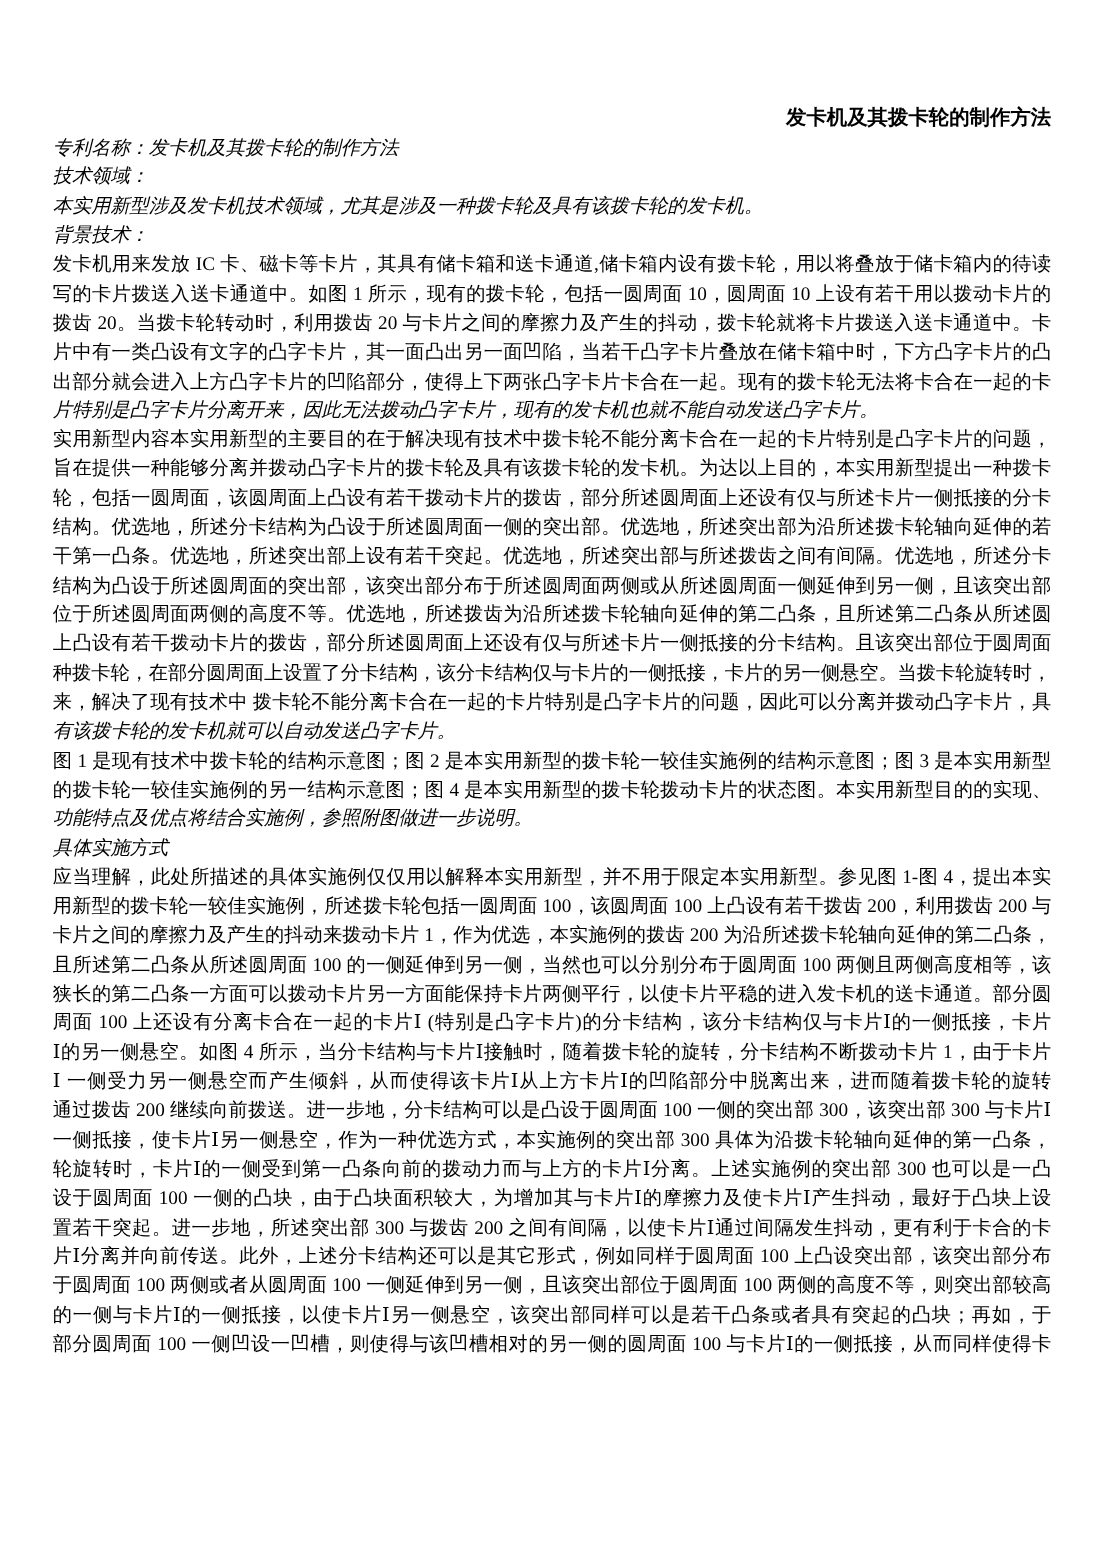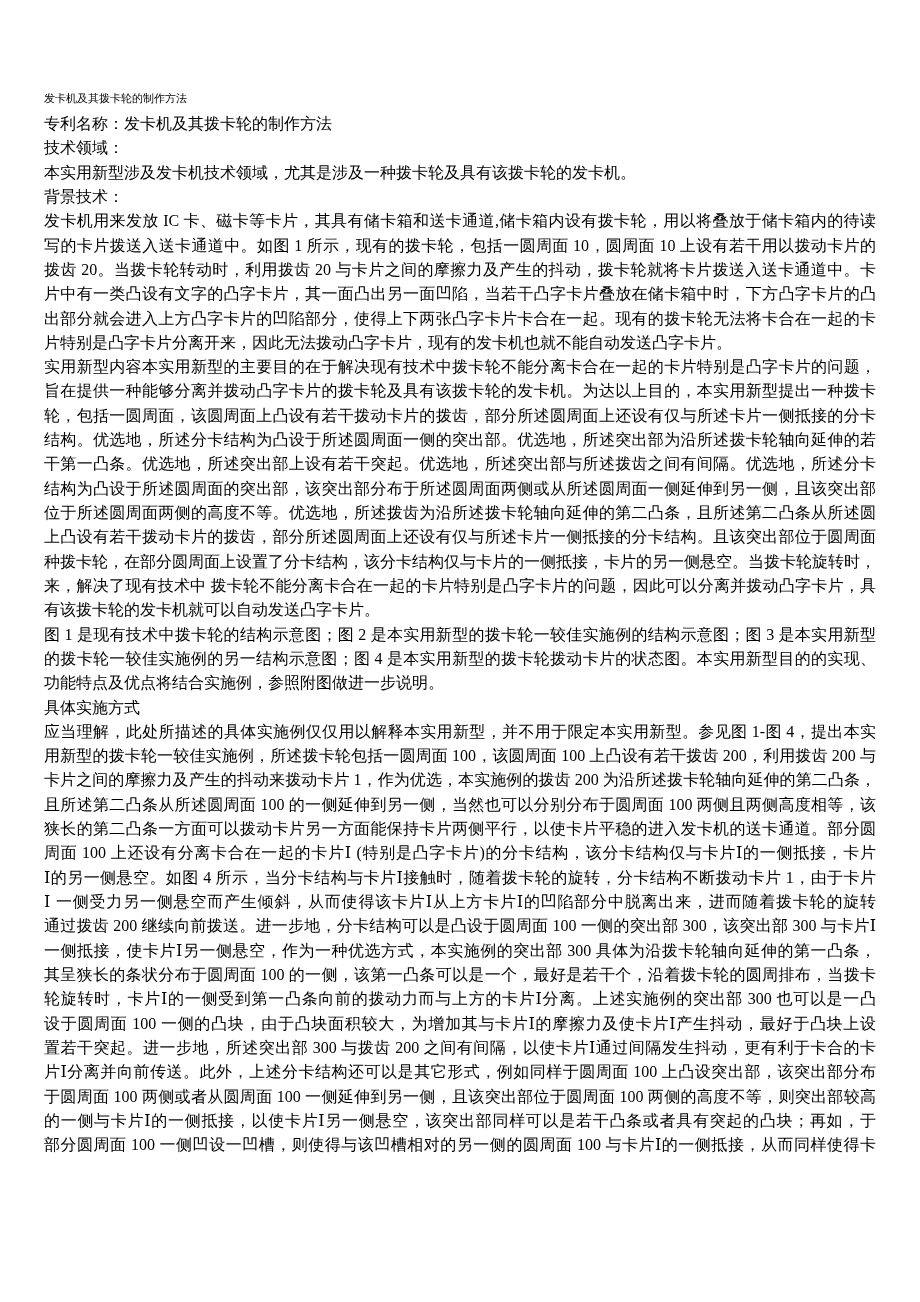--- a/index.html
+++ b/index.html
@@ -15,44 +15,45 @@
     color: #000000;
     font-family: "Liberation Serif", "DejaVu Serif", serif;
     overflow: hidden;
   }
   .doc-title {
     position: absolute;
     top: 85px;
     left: 44px;
     width: 832px;
     margin: 0;
-    font-size: 11px;
-    font-weight: normal;
+    font-size: 17px;
+    font-weight: bold;
     line-height: 26px;
-    text-align: left;
+    text-align: right;
     white-space: nowrap;
   }
   .doc-body {
     position: absolute;
     top: 112px;
     left: 44px;
     width: 832px;
     font-size: 16px;
   }
   .line {
     height: 24.32px;
     line-height: 24.32px;
     text-align: justify;
     text-align-last: justify;
     text-justify: inter-character;
     white-space: normal;
     overflow: hidden;
   }
   .line.para-end {
     text-align-last: left;
+    font-style: italic;
   }
 </style>
 </head>
 <body>
 
 <div class="page">
   <h1 class="doc-title">发卡机及其拨卡轮的制作方法</h1>
   <div class="doc-body" id="doc-body">
       <div class="line para-end">专利名称：发卡机及其拨卡轮的制作方法</div>
       <div class="line para-end">技术领域：</div>
@@ -82,21 +83,20 @@
       <div class="line">应当理解，此处所描述的具体实施例仅仅用以解释本实用新型，并不用于限定本实用新型。参见图 1-图 4，提出本实</div>
       <div class="line">用新型的拨卡轮一较佳实施例，所述拨卡轮包括一圆周面 100，该圆周面 100 上凸设有若干拨齿 200，利用拨齿 200 与</div>
       <div class="line">卡片之间的摩擦力及产生的抖动来拨动卡片 1，作为优选，本实施例的拨齿 200 为沿所述拨卡轮轴向延伸的第二凸条，</div>
       <div class="line">且所述第二凸条从所述圆周面 100 的一侧延伸到另一侧，当然也可以分别分布于圆周面 100 两侧且两侧高度相等，该</div>
       <div class="line">狭长的第二凸条一方面可以拨动卡片另一方面能保持卡片两侧平行，以使卡片平稳的进入发卡机的送卡通道。部分圆</div>
       <div class="line">周面 100 上还设有分离卡合在一起的卡片Ⅰ (特别是凸字卡片)的分卡结构，该分卡结构仅与卡片Ⅰ的一侧抵接，卡片</div>
       <div class="line">Ⅰ的另一侧悬空。如图 4 所示，当分卡结构与卡片Ⅰ接触时，随着拨卡轮的旋转，分卡结构不断拨动卡片 1，由于卡片</div>
       <div class="line">Ⅰ 一侧受力另一侧悬空而产生倾斜，从而使得该卡片Ⅰ从上方卡片Ⅰ的凹陷部分中脱离出来，进而随着拨卡轮的旋转</div>
       <div class="line">通过拨齿 200 继续向前拨送。进一步地，分卡结构可以是凸设于圆周面 100 一侧的突出部 300，该突出部 300 与卡片Ⅰ</div>
       <div class="line">一侧抵接，使卡片Ⅰ另一侧悬空，作为一种优选方式，本实施例的突出部 300 具体为沿拨卡轮轴向延伸的第一凸条，</div>
-      <div class="line">其呈狭长的条状分布于圆周面 100 的一侧，该第一凸条可以是一个，最好是若干个，沿着拨卡轮的圆周排布，当拨卡</div>
       <div class="line">轮旋转时，卡片Ⅰ的一侧受到第一凸条向前的拨动力而与上方的卡片Ⅰ分离。上述实施例的突出部 300 也可以是一凸</div>
       <div class="line">设于圆周面 100 一侧的凸块，由于凸块面积较大，为增加其与卡片Ⅰ的摩擦力及使卡片Ⅰ产生抖动，最好于凸块上设</div>
       <div class="line">置若干突起。进一步地，所述突出部 300 与拨齿 200 之间有间隔，以使卡片Ⅰ通过间隔发生抖动，更有利于卡合的卡</div>
       <div class="line">片Ⅰ分离并向前传送。此外，上述分卡结构还可以是其它形式，例如同样于圆周面 100 上凸设突出部，该突出部分布</div>
       <div class="line">于圆周面 100 两侧或者从圆周面 100 一侧延伸到另一侧，且该突出部位于圆周面 100 两侧的高度不等，则突出部较高</div>
       <div class="line">的一侧与卡片Ⅰ的一侧抵接，以使卡片Ⅰ另一侧悬空，该突出部同样可以是若干凸条或者具有突起的凸块；再如，于</div>
       <div class="line">部分圆周面 100 一侧凹设一凹槽，则使得与该凹槽相对的另一侧的圆周面 100 与卡片Ⅰ的一侧抵接，从而同样使得卡</div>
     </div>
 </div>
 

